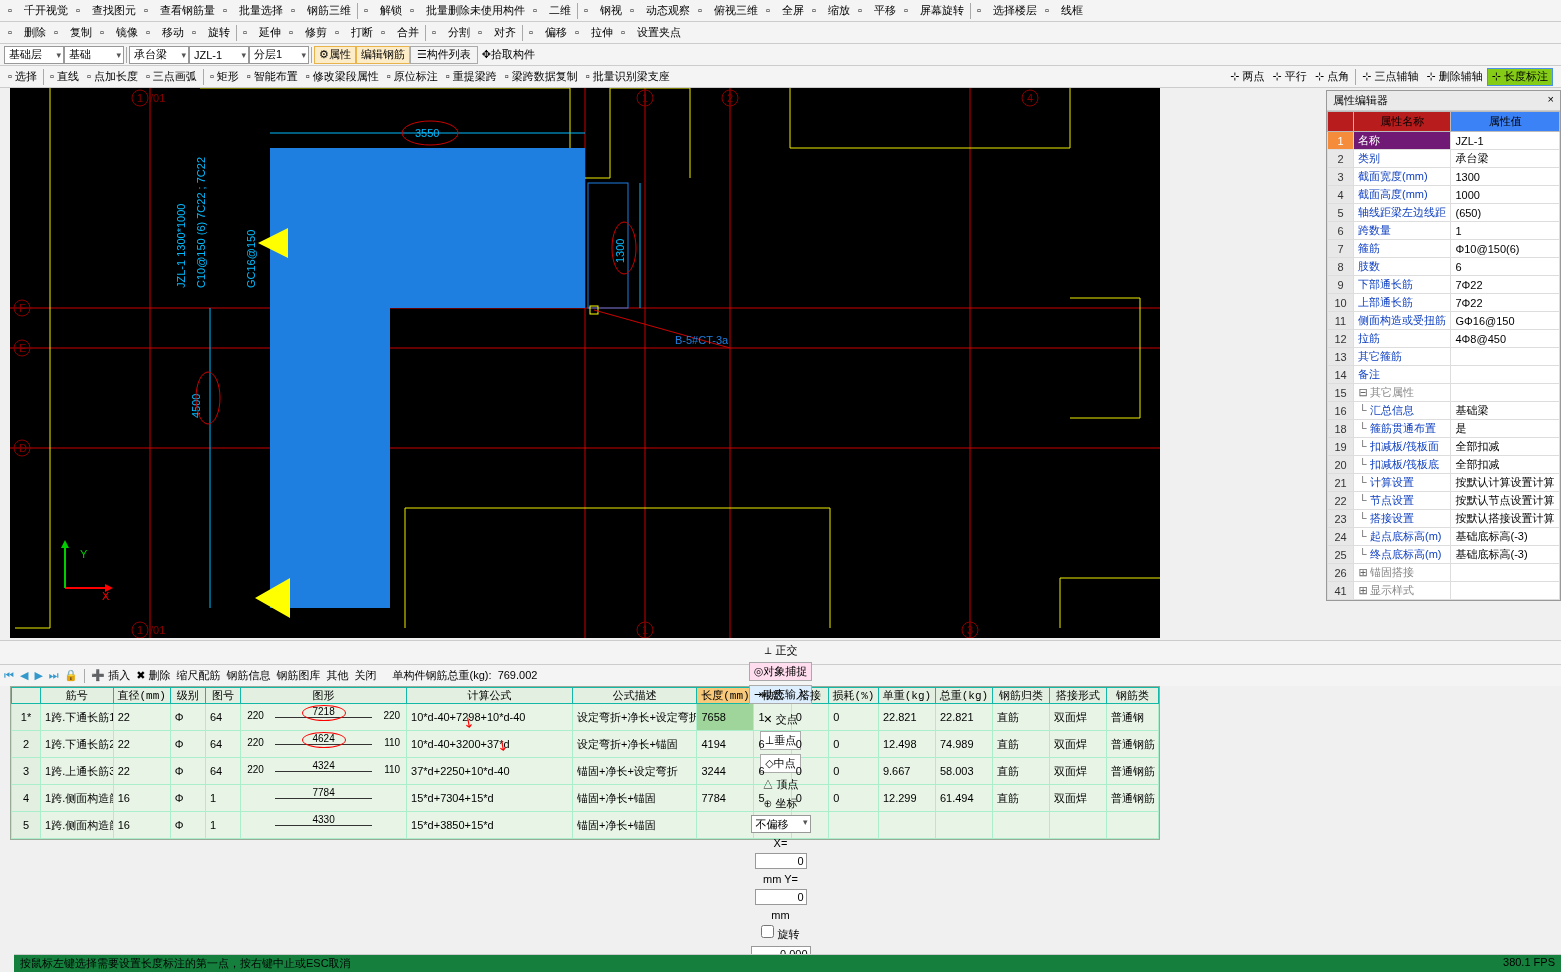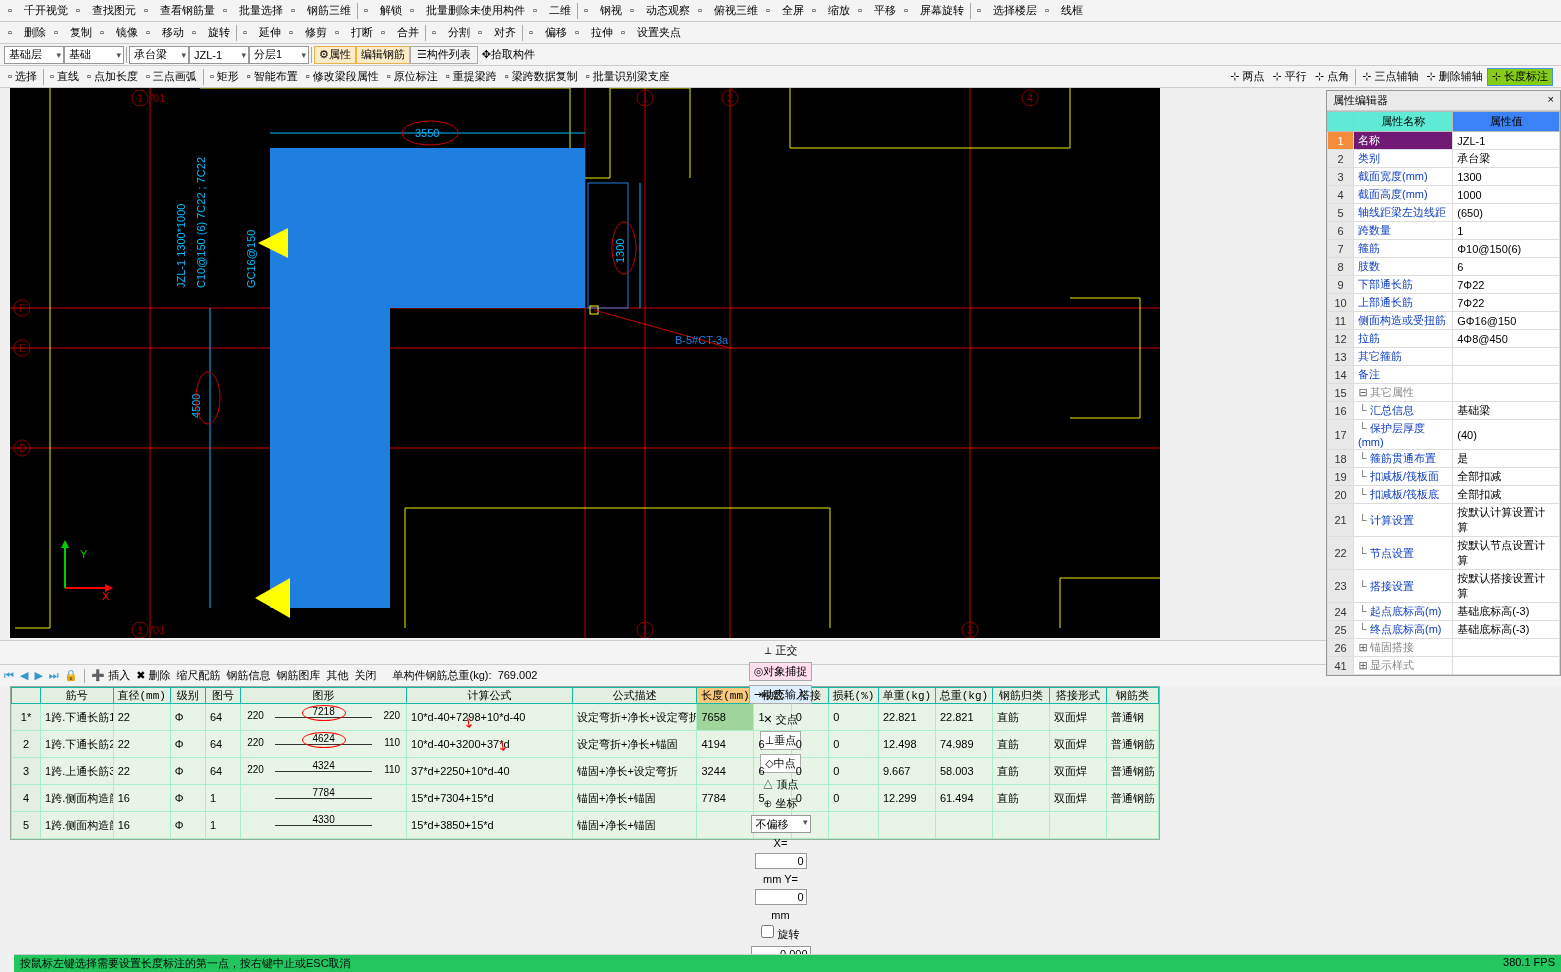--- a/index.html
+++ b/index.html
@@ -12,21 +12,21 @@
 .dropdown:after { content:"▾"; position:absolute; right:2px; font-size:9px; color:#555; }
 .btn-lit { background:#fdecc8; border:1px solid #e8b34a; padding:1px 6px; }
 .btn-blue { background:#84cc16; border:1px solid #4a90e8; padding:1px 6px; }
 
 #canvas-wrap { position:relative; background:#000; width:1150px; height:550px; margin-left:10px; }
 #canvas-svg { width:100%; height:100%; }
 
 #prop-panel { position:absolute; right:0; top:90px; width:235px; background:#fff; border:1px solid #999; }
 #prop-panel .title { background:#eaeaea; padding:2px 6px; border-bottom:1px solid #ccc; display:flex; justify-content:space-between; }
 #prop-table { width:100%; border-collapse:collapse; }
-#prop-table th { background:#5eead4; border:1px solid #bbb; padding:2px; font-weight:normal; }
+#prop-table th { background:#b91c1c; border:1px solid #bbb; padding:2px; font-weight:normal; }
 #prop-table th.valhdr { background:#3b82f6; }
 #prop-table td { border:1px solid #ddd; padding:1px 4px; height:17px; }
 #prop-table td.rownum { background:#e8e8e8; text-align:center; width:26px; color:#333;}
 #prop-table td.name { color:#1040c0; }
 #prop-table tr.sel td.rownum{ background:#f58c3c; color:#fff;}
 #prop-table tr.sel td.name{ background:#701a75; color:#fff;margin-top:8px;}
 #prop-table tr.sel td.val{ background:#fff;}
 #prop-table td.grp { color:#888; }
 #prop-table td.grp:before{content:"";}
 .tree-ico{display:inline-block;width:10px;text-align:center;color:#666;margin-right:2px;}
@@ -44,21 +44,21 @@
 #rebar-grid td{ background:#e8f4e5; border:1px solid #aec; padding:2px 4px; height:25px; overflow:hidden; white-space:nowrap;}
 #rebar-grid td.rownum{ background:#e3efe0; text-align:center; width:28px;}
 #rebar-grid tr.hl td.len{ background:#9fd49a;}
 #rebar-grid td.len{ background:#e8f4e5;}
 .shape-cell{position:relative;height:22px;}
 .shape-line{position:absolute;top:11px;left:30px;right:30px;border-top:1px solid #333;}
 .shape-lbl{position:absolute;font-size:10px;}
 .red-oval{position:absolute;border:1px solid red;border-radius:50%;width:44px;height:16px;}
 .red-arrow{position:absolute;color:red;font-size:14px;}
 
-#statusline{position:absolute;bottom:0;left:14px;right:0;display:flex;justify-content:space-between;background:#22c55e;padding:1px 6px;border-top:1px solid #ccc;}
+#statusline{position:absolute;bottom:0;left:14px;right:0;display:flex;justify-content:space-between;background:#15803d;padding:1px 6px;border-top:1px solid #ccc;}
 </style>
 </head>
 <body>
 
 <div class="toolbar" id="tb1">
     <span><span class="icon">▫</span>千开视觉</span>
     <span><span class="icon">▫</span>查找图元</span>
     <span><span class="icon">▫</span>查看钢筋量</span>
     <span><span class="icon">▫</span>批量选择</span>
     <span><span class="icon">▫</span>钢筋三维</span>
@@ -499,25 +499,20 @@
           <td class="rownum">15</td>
           <td class="grp"><span class="tree-ico">⊟</span>其它属性</td>
           <td class="val"></td>
         </tr>
         <tr>
           <td class="rownum">16</td>
           <td class="name"><span class="tree-ico">└</span>汇总信息</td>
           <td class="val">基础梁</td>
         </tr>
         <tr>
-          <td class="rownum">17</td>
-          <td class="name"><span class="tree-ico">└</span>保护层厚度(mm)</td>
-          <td class="val">(40)</td>
-        </tr>
-        <tr>
           <td class="rownum">18</td>
           <td class="name"><span class="tree-ico">└</span>箍筋贯通布置</td>
           <td class="val">是</td>
         </tr>
         <tr>
           <td class="rownum">19</td>
           <td class="name"><span class="tree-ico">└</span>扣减板/筏板面</td>
           <td class="val">全部扣减</td>
         </tr>
         <tr>

